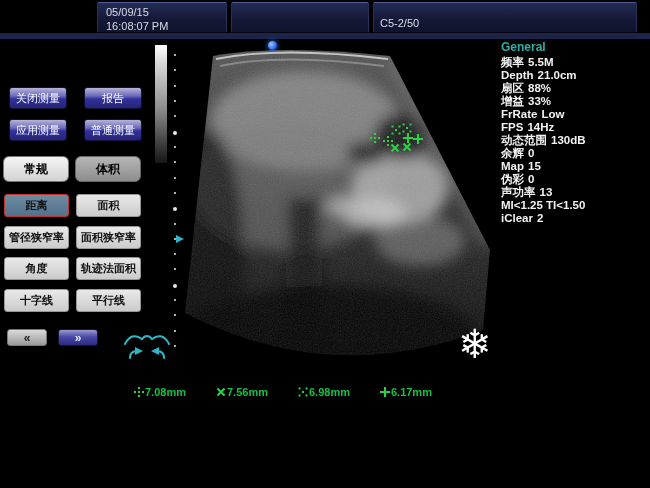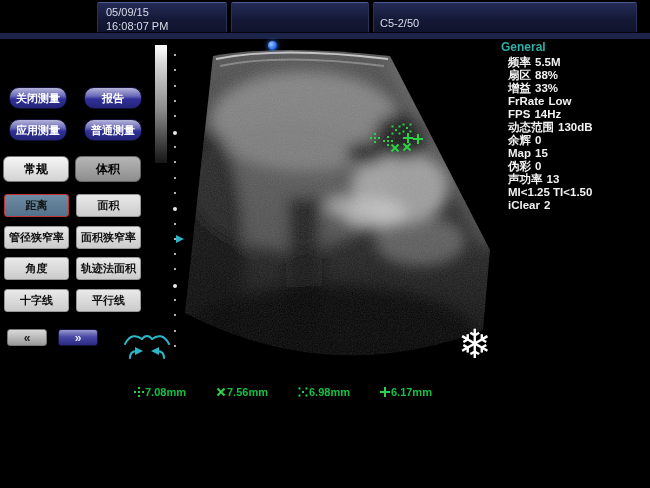--- a/index.html
+++ b/index.html
@@ -10,23 +10,23 @@
   .tb-box{position:absolute;top:2px;height:31px;box-sizing:border-box;border-radius:2px;
           background:linear-gradient(#242b55,#141836 60%,#10132c);
           border-top:1px solid #505c94;border-bottom:1px solid #05060f;
           border-left:1px solid #2a3158;border-right:1px solid #2a3158;}
   #tb1{left:97px;width:130px;color:#d8dce8;font-size:11px;line-height:14px;padding:2px 0 0 8px;}
   #tb2{left:231px;width:138px;}
   #tb3{left:373px;width:264px;color:#d8dce8;font-size:11px;display:flex;align-items:flex-end;padding:0 0 3px 6px;}
   #tb-strip{position:absolute;left:0;top:33px;width:650px;height:6px;background:#1d2449;}
 
   
-  .btn-purple{position:absolute;width:58px;height:22px;border-radius:10px;box-sizing:border-box;
+  .btn-purple{position:absolute;width:58px;height:22px;border-radius:3px;box-sizing:border-box;
     background:linear-gradient(#b4b4da 0%,#6a6ab8 40%,#30309a 55%,#252578 100%);
-    border:1px solid #101038;color:#fff;font-weight:bold;font-size:11px;
+    border:1px solid #101038;color:#fff;font-weight:normal;font-size:11px;
     display:flex;align-items:center;justify-content:center;box-shadow:0 1px 2px #000;cursor:pointer;}
   .tab{position:absolute;width:66px;height:26px;border-radius:6px;box-sizing:border-box;
     border:1px solid #777;color:#000;font-weight:bold;font-size:12px;
     display:flex;align-items:center;justify-content:center;cursor:pointer;}
   .tab.light{background:linear-gradient(#f6f6f6,#d2d2d2);}
   .tab.dark{background:linear-gradient(#b6b6b6,#8d8d8d);border-color:#666;}
   .tool{position:absolute;width:65px;height:23px;border-radius:3px;box-sizing:border-box;
     background:linear-gradient(#e9e9e9,#cbcbcb);border:1px solid #979797;color:#111;
     font-size:11px;font-weight:bold;display:flex;align-items:center;justify-content:center;cursor:pointer;}
   .tool.selected{background:linear-gradient(#6d8ba1,#53718a);border:1px solid #c23333;}
@@ -62,21 +62,21 @@
   .cal{position:absolute;transform:translate(-50%,-50%);}
   .cal[data-marker="x"]{transform:translate(-50%,-50%) rotate(45deg);}
 
   
   #measure-bar{position:absolute;left:134px;top:386px;display:flex;gap:30px;align-items:center;}
   .meas{display:flex;align-items:center;gap:1px;color:#11c146;font-size:11px;font-weight:bold;}
 
   
   #params{position:absolute;left:501px;top:40px;width:145px;}
   #params .title{color:#2fada6;font-weight:bold;font-size:12px;margin-bottom:2px;}
-  #params .row{color:#f2f2f2;font-weight:bold;font-size:11.5px;line-height:13px;white-space:nowrap;margin-left:7px;}
+  #params .row{color:#f2f2f2;font-weight:bold;font-size:11.5px;line-height:13px;white-space:nowrap;}
   #params .row .lab{margin-right:4px;}
 </style>
 </head>
 <body>
 
 <div id="screen">
 
   <div id="tb1" class="tb-box">
     <div>05/09/15</div>
     <div>16:08:07 PM</div>
@@ -215,20 +215,21 @@
     </div>
     <div class="meas">
       <span class="mk" data-marker="plus"></span>
       <span>6.17mm</span>
     </div>
   </div>
 
   <div id="params">
     <div class="title">General</div>
     <div class="row"><span class="lab">频率</span><span>5.5M</span></div>
+    <div class="row"><span class="lab">Depth</span><span>21.0cm</span></div>
     <div class="row"><span class="lab">扇区</span><span>88%</span></div>
     <div class="row"><span class="lab">增益</span><span>33%</span></div>
     <div class="row"><span class="lab">FrRate</span><span>Low</span></div>
     <div class="row"><span class="lab">FPS</span><span>14Hz</span></div>
     <div class="row"><span class="lab">动态范围</span><span>130dB</span></div>
     <div class="row"><span class="lab">余辉</span><span>0</span></div>
     <div class="row"><span class="lab">Map</span><span>15</span></div>
     <div class="row"><span class="lab">伪彩</span><span>0</span></div>
     <div class="row"><span class="lab">声功率</span><span>13</span></div>
     <div class="row"><span class="lab">MI&lt;1.25  TI&lt;1.50</span><span></span></div>

